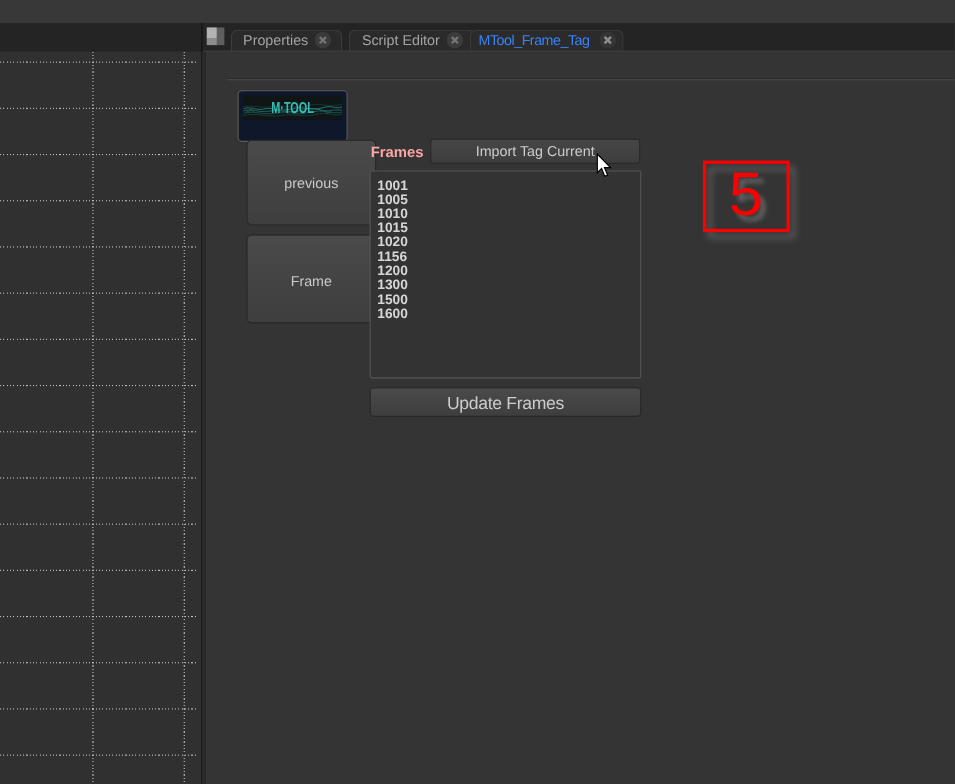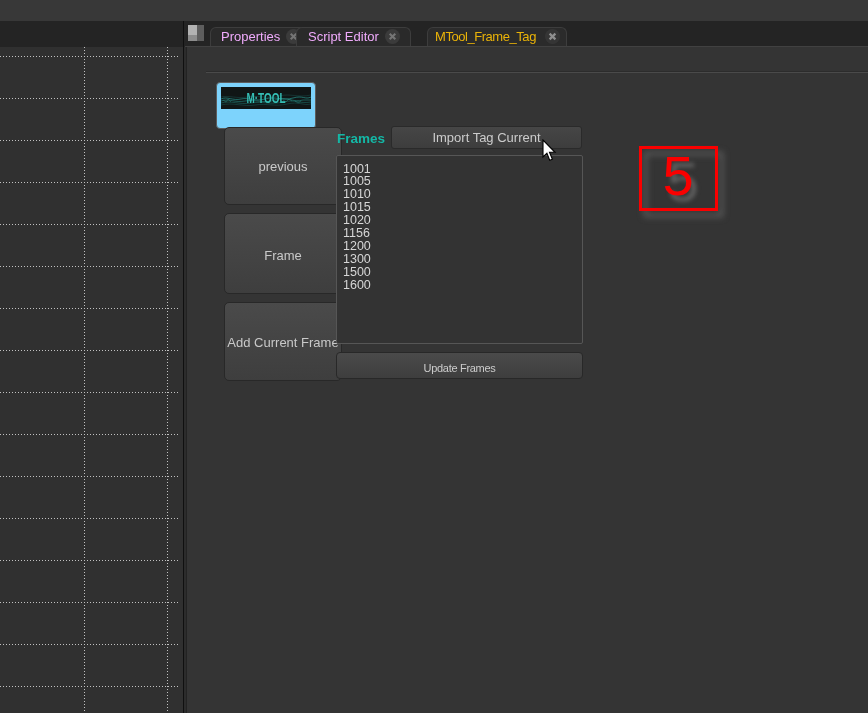--- a/index.html
+++ b/index.html
@@ -18,51 +18,51 @@
   background-image:repeating-linear-gradient(to bottom,#c2c2c2 0 1px,transparent 1px 3px); }
 #divdark { left:183px; top:21px; width:1px; height:692px; background:#101010; }
 #divlight { left:184px; top:47px; width:2px; height:666px; background:#2c2c2c; }
 #divlight2 { left:186px; top:47px; width:1px; height:666px; background:#232323; }
 
 #picon { left:188px; top:25px; width:16px; height:16px; background:#5e5e5e; }
 #picon .tl { position:absolute; left:0; top:0; width:9px; height:10px; background:#b3b3b3; }
 #picon .bl { position:absolute; left:0; top:10px; width:9px; height:6px; background:#8d8d8d; }
 
 .tab { top:27px; height:20px; background:#2a2a2a; border:1px solid #3d3d3d; border-bottom:none;
-  border-radius:6px 6px 0 0; color:#f0abfc; font-size:13px; line-height:19px; }
+  border-radius:6px 6px 0 0; color:#a3a3a3; font-size:13px; line-height:19px; }
 .tab .lbl { position:absolute; top:-1.5px; }
 .tabx { position:absolute; top:1px; }
 #tab1 { left:210px; width:101px; }
-#tab2 { left:296px; width:115px; }
-#tab3 { left:427px; width:140px; background:#2b2b2b; color:#eab308; }
+#tab2 { left:317px; width:115px; }
+#tab3 { left:427px; width:140px; background:#2b2b2b; color:#3b82f6; }
 
 #sep72a { left:206px; top:71px; width:662px; height:1px; background:#2c2c2c; }
 #sep72b { left:206px; top:72px; width:662px; height:1px; background:#4a4a4a; }
 
-#logo { left:216px; top:82px; width:100px; height:47px; background:#7dd3fc;
+#logo { left:216px; top:82px; width:100px; height:47px; background:#0f172a;
   border:1px solid #5c5c5c; border-radius:4px;text-align:center; }
 #logoin { position:absolute; left:4px; top:4px; width:90px; height:22px; background:#101616; overflow:hidden; }
 
 .bigbtn { left:224px; width:118px; border-radius:5px; border:1px solid #282828;
   background:linear-gradient(#4a4a4a,#3e3e3e); color:#c9c9c9; font-size:13px;
   display:flex; align-items:center; justify-content:center; text-align:center; }
 #bprev { top:127px; height:78px; }
 #bnext { top:213px; height:81px; padding-top:4px; }
 #badd  { top:302px; height:79px; padding-top:2px; }
 
-#flabel { left:337px; top:131px; font-size:13.5px; font-weight:bold; color:#14b8a6; }
+#flabel { left:337px; top:131px; font-size:13.5px; font-weight:bold; color:#fca5a5; }
 #bimport { left:391px; top:126px; width:191px; height:23px; border-radius:3px;
   border:1px solid #2a2a2a; background:linear-gradient(#464646,#3d3d3d); color:#cccccc;
   font-size:13px; display:flex; align-items:center; justify-content:center; }
 #list { left:336px; top:155px; width:247px; height:189px; background:#333333;
   border:1px solid #565656; border-radius:2px; color:#d6d6d6; font-size:12.5px;
-  line-height:12.9px; padding:6.5px 0 0 6px; white-space:pre; }
+  line-height:12.9px; padding:6.5px 0 0 6px; white-space:pre;font-weight:bold; }
 #bupdate { left:336px; top:352px; width:247px; height:27px; padding-top:5px; border-radius:4px;
   border:1px solid #282828; background:linear-gradient(#4a4a4a,#3e3e3e); color:#cccccc;
-  font-size:11px; letter-spacing:-0.3px; display:flex; align-items:center; justify-content:center; }
+  font-size:16px; letter-spacing:-0.3px; display:flex; align-items:center; justify-content:center; }
 
 #redbox { left:639px; top:146px; width:78.5px; height:64.5px; border:3.5px solid #fa0000;
   filter:drop-shadow(5px 6px 3px #626262); }
 #red5 { left:639px; top:146px; width:78px; height:64px; text-align:center;
   color:#fa0000; font-size:56px; line-height:60px;
   text-shadow:5px 6px 4px #606060; }
 </style>
 </head>
 <body>
 <div id="stage">
@@ -132,21 +132,20 @@
       <path d="M0 18 C12 15 22 20 34 18 S 54 20 66 17 S 82 19 90 17" stroke="#1a6b65" stroke-width="0.7" fill="none" opacity="0.6"></path>
       <path d="M0 10 C8 8 16 12 26 10 S 46 12 58 9 S 76 11 90 8" stroke="#2aa79e" stroke-width="0.5" fill="none" opacity="0.4"></path>
       <path d="M2 13 l3 2 l2 -3 l3 3 M62 13 l3 2 l3 -3 l3 2 M74 14 l3 2 l3 -2" stroke="#2f9f97" stroke-width="0.6" fill="none" opacity="0.6"></path>
       <text x="45" y="16" text-anchor="middle" font-family="Liberation Sans" font-size="14.5" font-weight="bold" fill="#35beb5" textLength="39" lengthAdjust="spacingAndGlyphs">M·TOOL</text>
     </svg>
   </div>
     </div>
 
   <div class="abs bigbtn" id="bprev">previous</div>
   <div class="abs bigbtn" id="bnext">Frame</div>
-  <div class="abs bigbtn" id="badd">Add Current Frame</div>
 
   <div class="abs" id="flabel">Frames</div>
   <div class="abs" id="bimport">Import Tag Current</div>
   <div class="abs" id="list">1001
 1005
 1010
 1015
 1020
 1156
 1200

